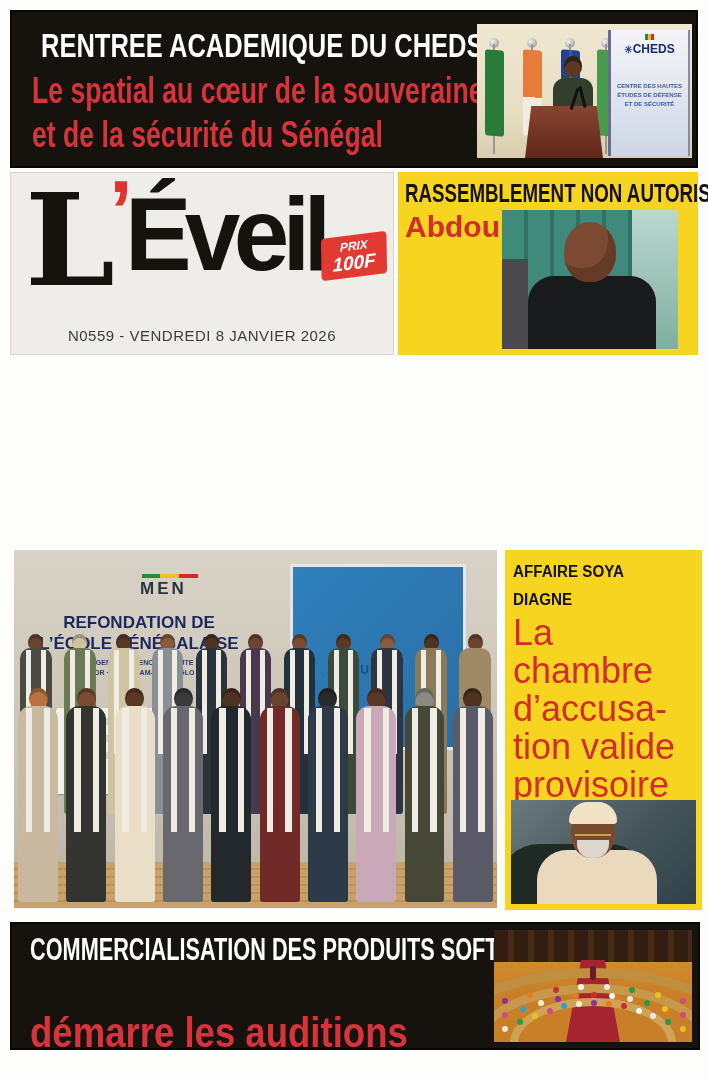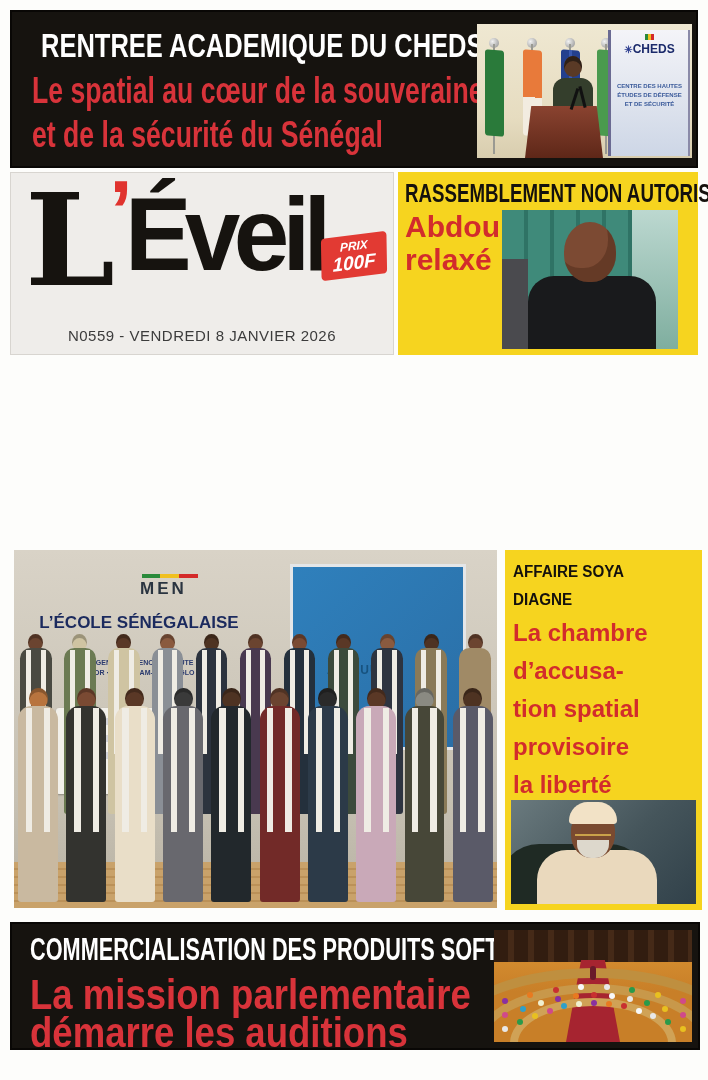--- a/index.html
+++ b/index.html
@@ -105,21 +105,21 @@
   #crowd-front{top:138px;height:214px;}
   .person{position:relative;height:100%;display:flex;flex-direction:column;align-items:center;}
   .p-head{border-radius:50%;box-shadow:inset 0 4px 0 rgba(0,0,0,.25);}
   .p-body{flex:1;margin-top:-3px;}
   .p-scarf{position:absolute;height:58%;
            background:linear-gradient(90deg,#efece4 26%,rgba(0,0,0,0) 26%,rgba(0,0,0,0) 74%,#efece4 74%);}
 
   
   .story-r{position:absolute;left:505px;top:550px;width:197px;height:360px;background:#f6d41f;}
   .r-kicker{position:absolute;left:8px;top:8px;color:#14110d;font-weight:bold;font-size:16px;line-height:28px;}
-  .r-head{position:absolute;left:8px;top:64px;color:#d22c2c;font-weight:bold;font-size:24px;line-height:38px;}
+  .r-head{position:absolute;left:8px;top:64px;color:#d22c2c;font-weight:normal;font-size:36px;line-height:38px;}
   .r-photo{position:absolute;left:6px;top:250px;width:185px;height:104px;overflow:hidden;
            background:linear-gradient(135deg,#6a7a7e 0%,#45555b 55%,#31414a 100%);}
   .r-photo .chair{position:absolute;left:-12px;bottom:-26px;width:150px;height:86px;border-radius:40px;
                   background:#1f2a24;}
   .r-photo .sd-body{position:absolute;left:26px;bottom:-8px;width:120px;height:62px;
                     border-radius:30px 30px 0 0;background:#ead9bd;}
   .r-photo .sd-head{position:absolute;left:60px;top:8px;width:44px;height:50px;border-radius:46%;
                     background:#7a4a30;}
   .r-photo .sd-cap{position:absolute;left:58px;top:2px;width:48px;height:22px;
                    border-radius:22px 22px 4px 4px;background:#f2e2c6;}
@@ -218,35 +218,35 @@
     </div>
     <div class="issue-line">N0559 - VENDREDI 8 JANVIER 2026</div>
   </div>
 
   <div class="story-tr">
     <div class="tr-kicker">
       <span class="cond" style="transform:scaleX(.72)">RASSEMBLEMENT NON AUTORISE</span>
     </div>
     <div class="tr-name">
       <div>Abdou</div>
-      <div>relaxé</div>
     </div>
     <div class="tr-photo">
       <div class="glass"></div>
       <div class="bystander"></div>
       <div class="ak-body"></div>
       <div class="ak-head"></div>
     </div>
   </div>
 
 
   <div class="main-photo">
     <div class="men-bar"></div>
     <div class="men-word">MEN</div>
     <div class="board-title">
+      <div>REFONDATION DE</div>
       <div>L’ÉCOLE SÉNÉGALAISE</div>
     </div>
     <div class="board-sub">
       <div>EXIGENCE · SCIENCE · ÉCOUTE</div>
       <div>NGOR · TÉEF · XAM-XAM · ÉGLO</div>
     </div>
     <div class="screen">
       <div class="screen-text">AK KUUTE</div>
     </div>
     <div class="floor"></div>
@@ -366,40 +366,37 @@
   </div>
 
   <div class="story-r">
     <div class="r-kicker">
       <span class="cond" style="transform:scaleX(.95)">AFFAIRE SOYA</span><br>
       <span class="cond" style="transform:scaleX(.95)">DIAGNE</span>
     </div>
     <div class="r-head">
       <div>La chambre</div>
       <div>d’accusa-</div>
-      <div>tion spatial</div>
+      <div>tion valide</div>
       <div>provisoire</div>
       <div>la liberté</div>
     </div>
     <div class="r-photo">
       <div class="chair"></div>
       <div class="sd-body"></div>
       <div class="sd-head"></div>
       <div class="sd-cap"></div>
       <div class="sd-glasses"></div>
       <div class="sd-beard"></div>
     </div>
   </div>
 
   <div class="bottom-banner">
     <div class="bb-kicker">
       <span class="cond" style="transform:scaleX(.70)">COMMERCIALISATION DES PRODUITS SOFTCARE</span>
-    </div>
-    <div class="bb-line1">
-      <span class="cond" style="transform:scaleX(.85)">La mission parlementaire</span>
     </div>
     <div class="bb-line2">
       <span class="cond" style="transform:scaleX(.85)">démarre les auditions</span>
     </div>
     <div class="parl-photo">
       <div class="parl-top"></div>
       <div class="parl-wall"></div>
       <div class="parl-carpet"></div>
       <div class="arc arc1"></div>
       <div class="arc arc2"></div>

